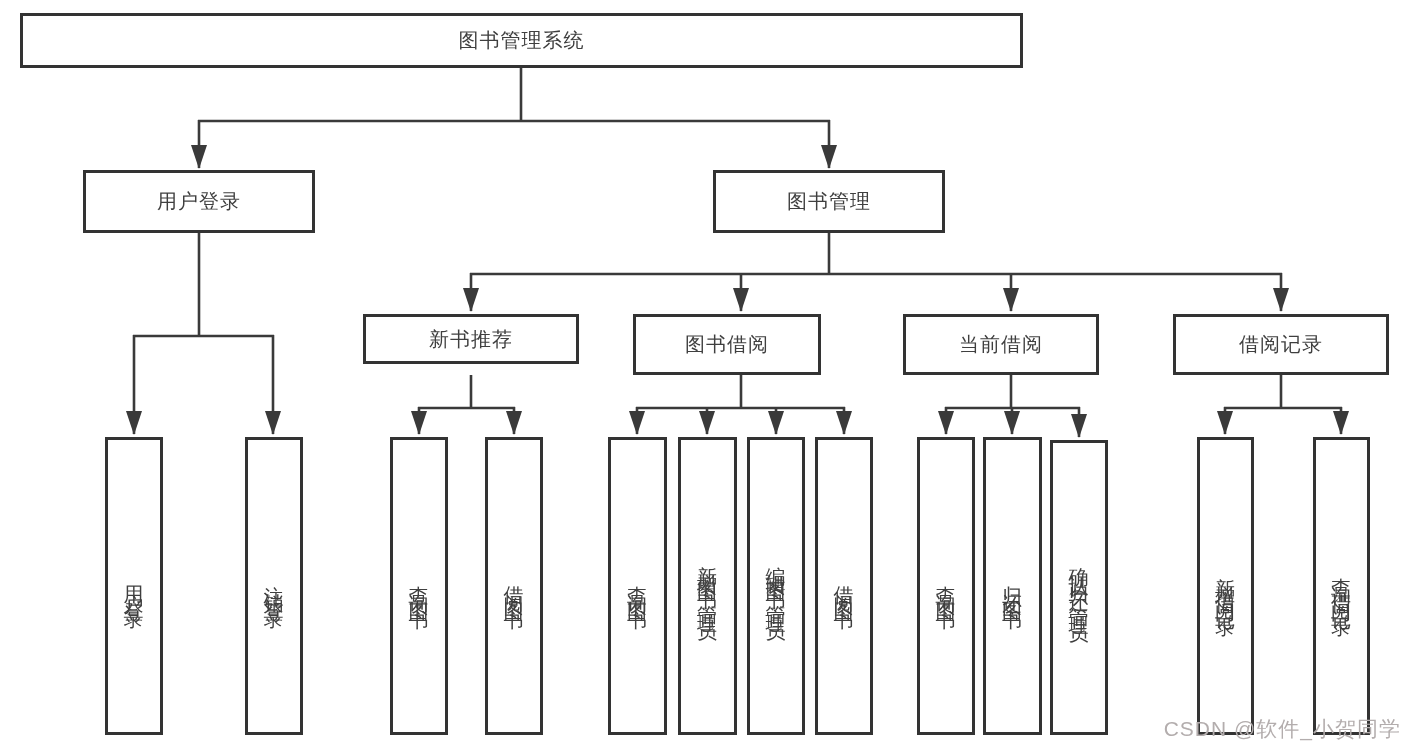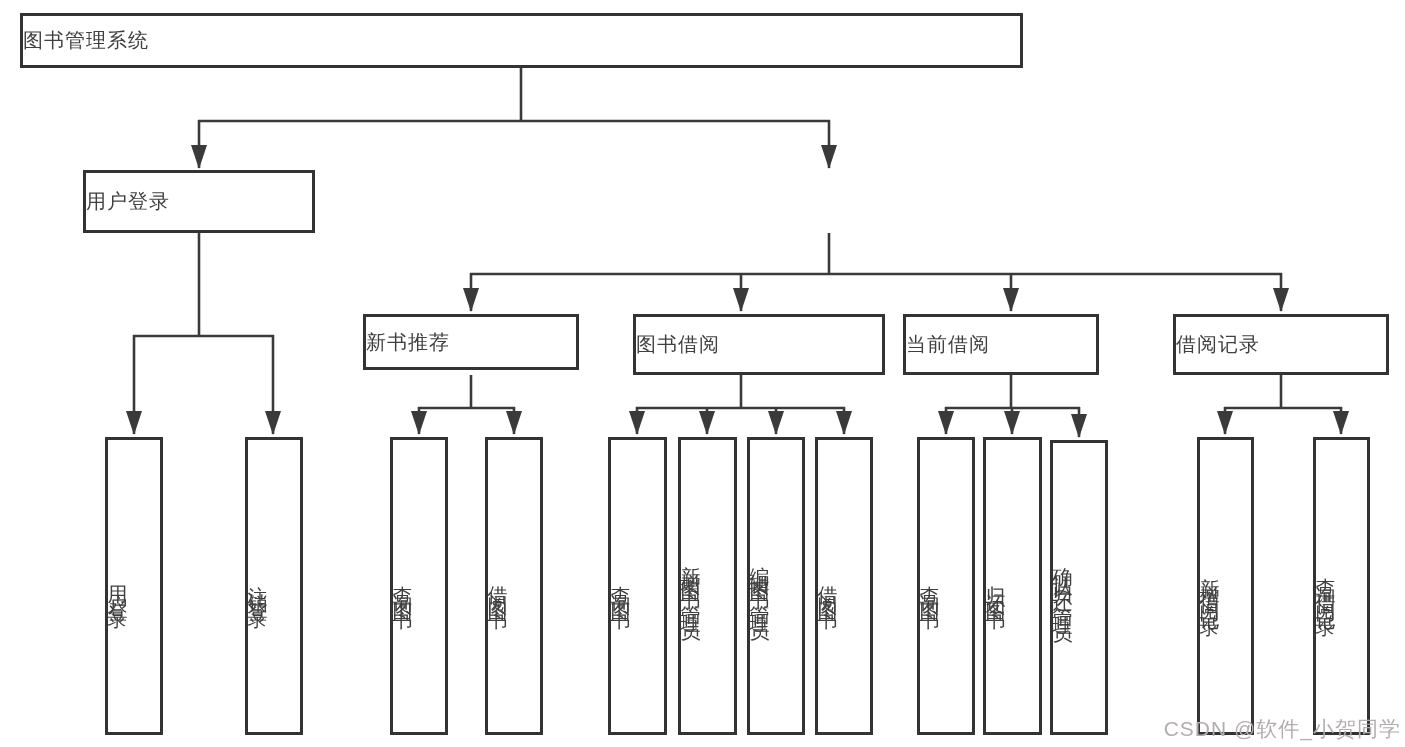--- a/index.html
+++ b/index.html
@@ -6,21 +6,21 @@
   body{font-family:"Liberation Sans","DejaVu Sans",sans-serif;}
   #canvas{position:relative;width:1405px;height:747px;background:#ffffff;overflow:hidden;}
   #wires{position:absolute;left:0;top:0;pointer-events:none;}
   .box{
     position:absolute;
     box-sizing:border-box;
     background:#ffffff;
     border:3px solid #333333;
     display:flex;
     align-items:center;
-    justify-content:flex-start;
+    justify-content:center;
     color:#3f3f3f;
     z-index:2;
   }
   .hlabel{font-size:20px;letter-spacing:1px;white-space:nowrap;}
   .vtext{
     writing-mode:vertical-rl;
     text-orientation:mixed;
     font-size:20px;
     letter-spacing:8px;
     line-height:1;
@@ -100,25 +100,28 @@
     </g>
   </svg>
 
   <div class="box" style="left:20px;top:13px;width:1003px;height:55px">
     <span class="hlabel">图书管理系统</span>
   </div>
 
   <div class="box" style="left:83px;top:170px;width:232px;height:63px">
     <span class="hlabel">用户登录</span>
   </div>
+  <div class="box" style="left:713px;top:170px;width:232px;height:63px">
+    <span class="hlabel">图书管理</span>
+  </div>
 
-  <div class="box" style="left:363px;top:314px;width:216px;height:56px">
+  <div class="box" style="left:363px;top:314px;width:216px;height:50px">
     <span class="hlabel">新书推荐</span>
   </div>
-  <div class="box" style="left:633px;top:314px;width:252px;height:61px">
+  <div class="box" style="left:633px;top:314px;width:188px;height:61px">
     <span class="hlabel">图书借阅</span>
   </div>
   <div class="box" style="left:903px;top:314px;width:196px;height:61px">
     <span class="hlabel">当前借阅</span>
   </div>
   <div class="box" style="left:1173px;top:314px;width:216px;height:61px">
     <span class="hlabel">借阅记录</span>
   </div>
 
   <div class="box" style="left:105px;top:437px;width:58px;height:298px">

